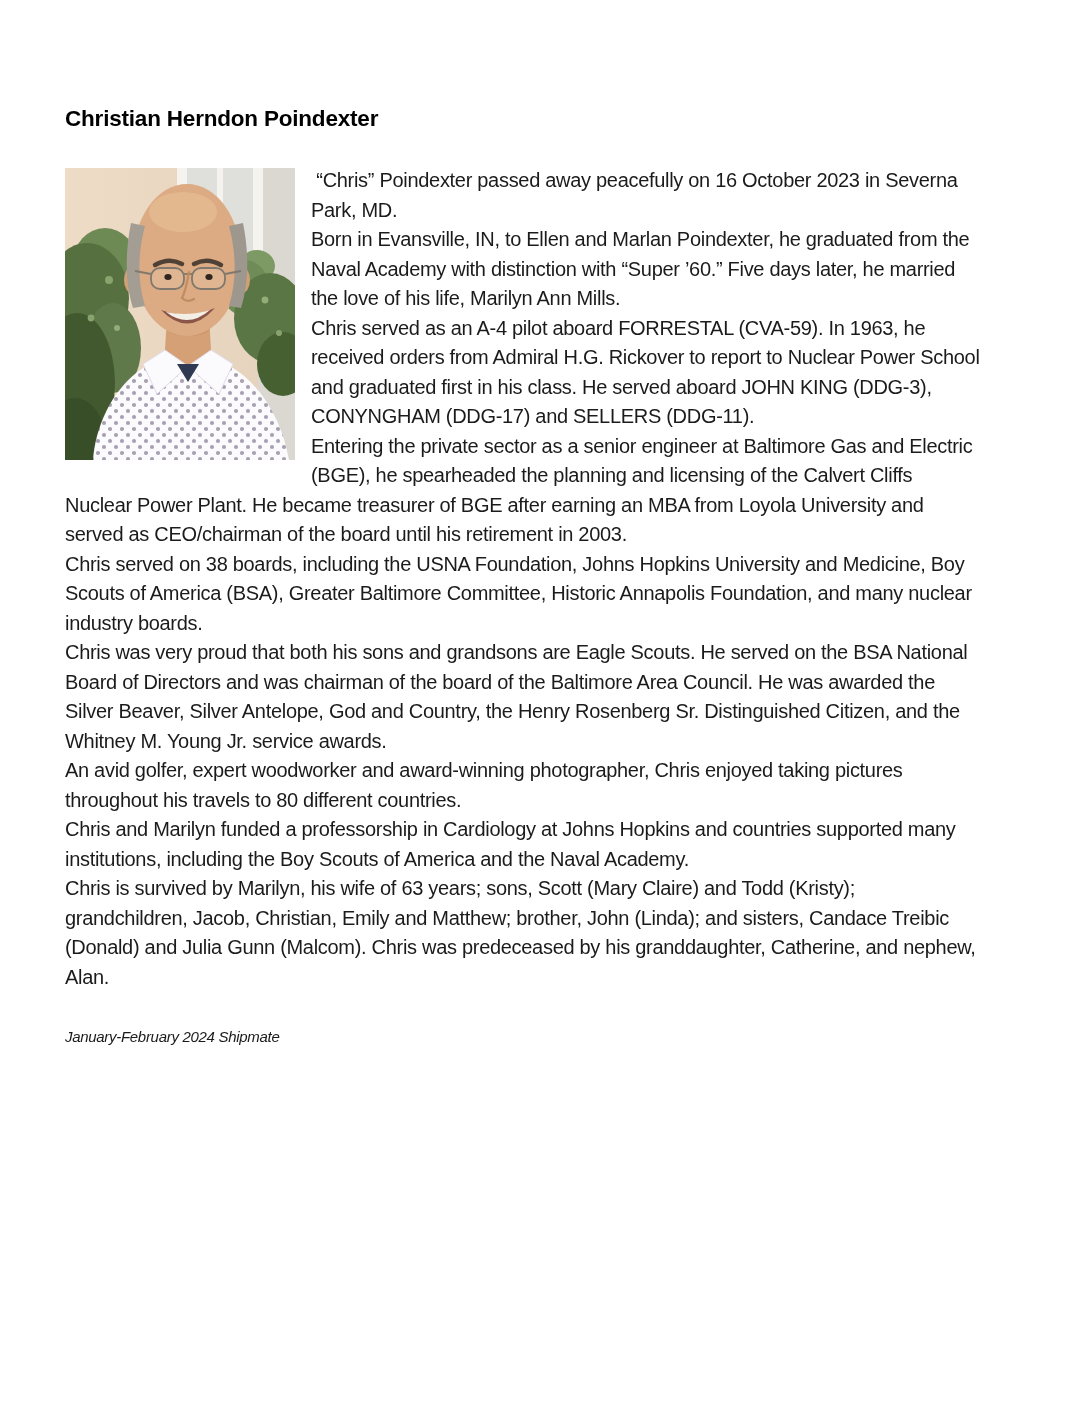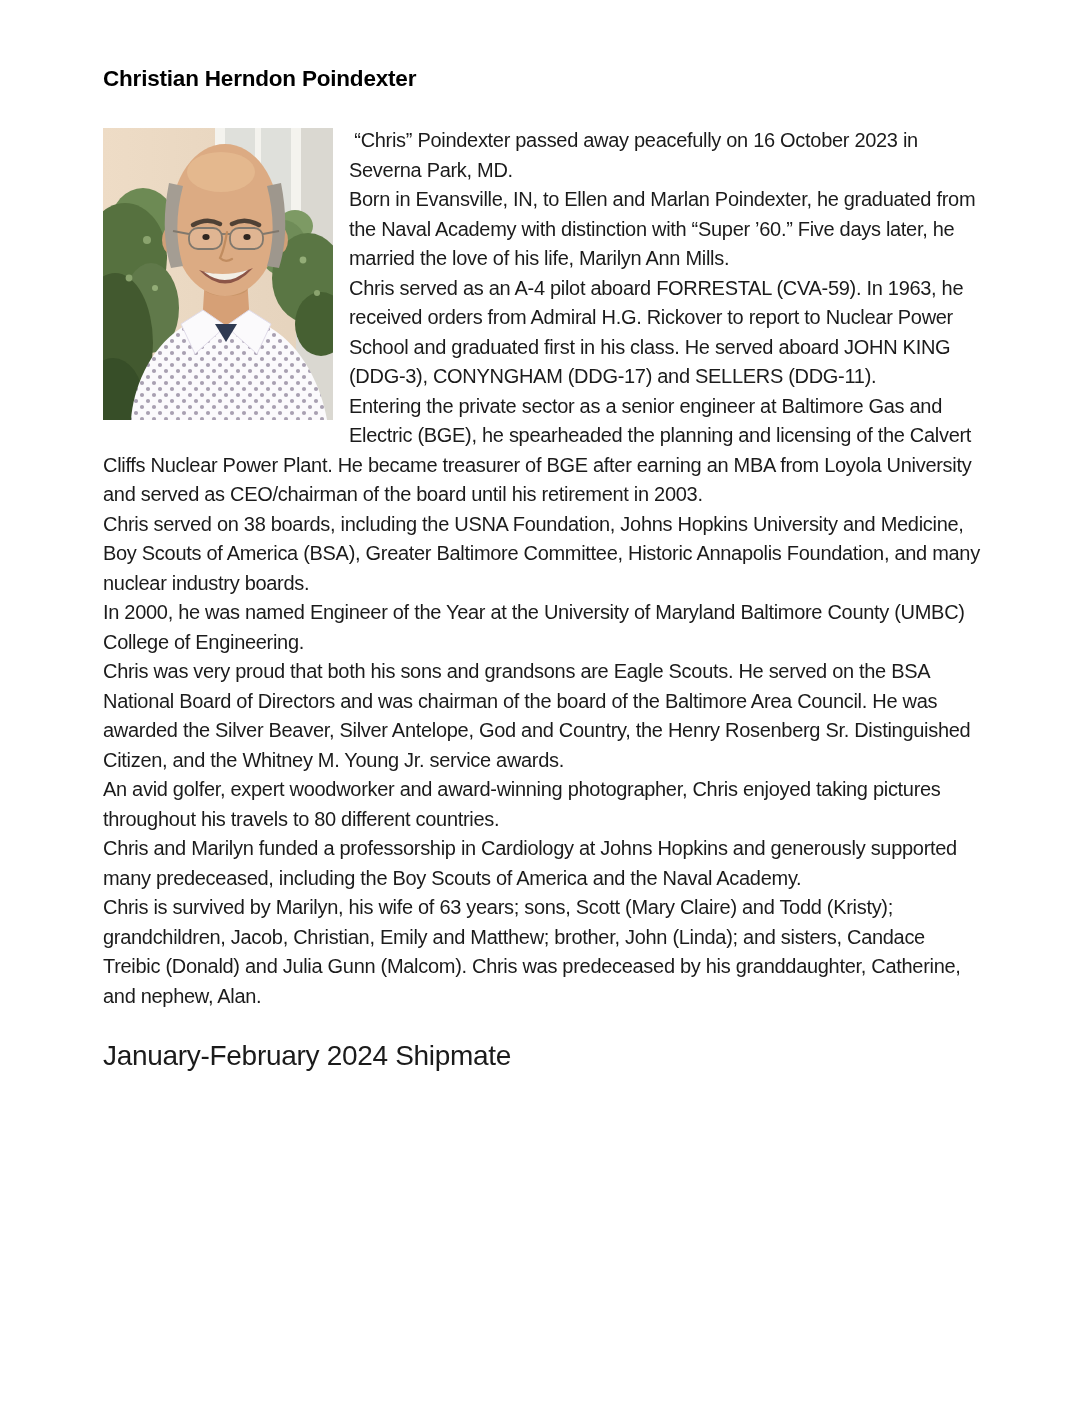--- a/index.html
+++ b/index.html
@@ -8,23 +8,24 @@
     background: #ffffff;
   }
   body {
     width: 1088px;
     height: 1408px;
     overflow: hidden;
     font-family: "Liberation Sans", sans-serif;
     color: #1b1b1b;
   }
   .page {
-    padding: 66px 70px 0 103px;
+    padding: 66px 70px 0 65px;
     box-sizing: border-box;
     width: 1050px;
+    margin-top: 40px;
   }
   .doc-title {
     font-size: 22.5px;
     font-weight: bold;
     letter-spacing: -0.2px;
     margin: 0 0 34px 0;
     color: #000000;
   }
   .portrait {
     float: left;
@@ -36,23 +37,24 @@
   }
   .portrait svg { display: block; }
   .para {
     font-size: 20px;
     line-height: 29.5px;
     letter-spacing: -0.3px;
     margin: 0;
     white-space: pre-wrap;
   }
   .citation {
-    font-size: 28px;
+    font-size: 15px;
     line-height: 29.5px;
     letter-spacing: -0.3px;
+    font-style: italic;
     margin: 30px 0 0 0;
     clear: left;
   }
 </style>
 </head>
 <body>
 
 <main class="page">
 
   <h1 class="doc-title">Christian Herndon Poindexter</h1>
@@ -141,22 +143,21 @@
         <path d="M96,142 Q123,170 150,140 Q123,152 96,142 Z" fill="#8c5547"></path>
         <path d="M101,144 Q123,161 145,142 Q123,149 101,144 Z" fill="#f3efe6"></path>
       </svg>
     </figure>
 
     <p class="para"> “Chris” Poindexter passed away peacefully on 16 October 2023 in Severna Park, MD.</p>
     <p class="para">Born in Evansville, IN, to Ellen and Marlan Poindexter, he graduated from the Naval Academy with distinction with “Super ’60.” Five days later, he married the love of his life, Marilyn Ann Mills.</p>
     <p class="para">Chris served as an A-4 pilot aboard FORRESTAL (CVA-59). In 1963, he received orders from Admiral H.G. Rickover to report to Nuclear Power School and graduated first in his class. He served aboard JOHN KING (DDG-3), CONYNGHAM (DDG-17) and SELLERS (DDG-11).</p>
     <p class="para">Entering the private sector as a senior engineer at Baltimore Gas and Electric (BGE), he spearheaded the planning and licensing of the Calvert Cliffs Nuclear Power Plant. He became treasurer of BGE after earning an MBA from Loyola University and served as CEO/chairman of the board until his retirement in 2003.</p>
     <p class="para">Chris served on 38 boards, including the USNA Foundation, Johns Hopkins University and Medicine, Boy Scouts of America (BSA), Greater Baltimore Committee, Historic Annapolis Foundation, and many nuclear industry boards.</p>
-    <p class="para">In 2000, he was named Engineer of the Year at the University of Maryland Baltimore County (UMBC) College of Engineering.</p>
     <p class="para">Chris was very proud that both his sons and grandsons are Eagle Scouts. He served on the BSA National Board of Directors and was chairman of the board of the Baltimore Area Council. He was awarded the Silver Beaver, Silver Antelope, God and Country, the Henry Rosenberg Sr. Distinguished Citizen, and the Whitney M. Young Jr. service awards.</p>
     <p class="para">An avid golfer, expert woodworker and award-winning photographer, Chris enjoyed taking pictures throughout his travels to 80 different countries.</p>
-    <p class="para">Chris and Marilyn funded a professorship in Cardiology at Johns Hopkins and generously supported many predeceased, including the Boy Scouts of America and the Naval Academy.</p>
+    <p class="para">Chris and Marilyn funded a professorship in Cardiology at Johns Hopkins and countries supported many institutions, including the Boy Scouts of America and the Naval Academy.</p>
     <p class="para">Chris is survived by Marilyn, his wife of 63 years; sons, Scott (Mary Claire) and Todd (Kristy); grandchildren, Jacob, Christian, Emily and Matthew; brother, John (Linda); and sisters, Candace Treibic (Donald) and Julia Gunn (Malcom). Chris was predeceased by his granddaughter, Catherine, and nephew, Alan.</p>
 
     <p class="citation">January-February 2024 Shipmate</p>
   </div>
 
 </main>
 
 </body></html>

